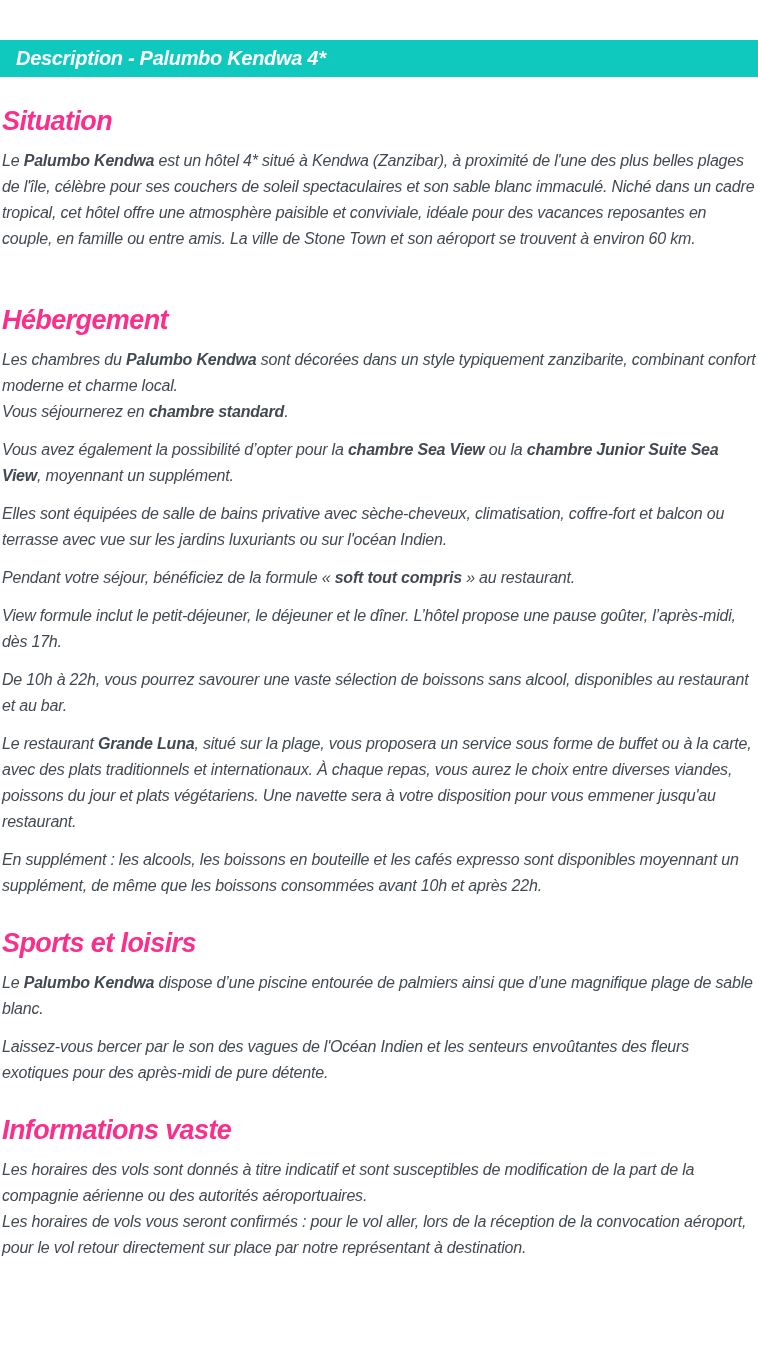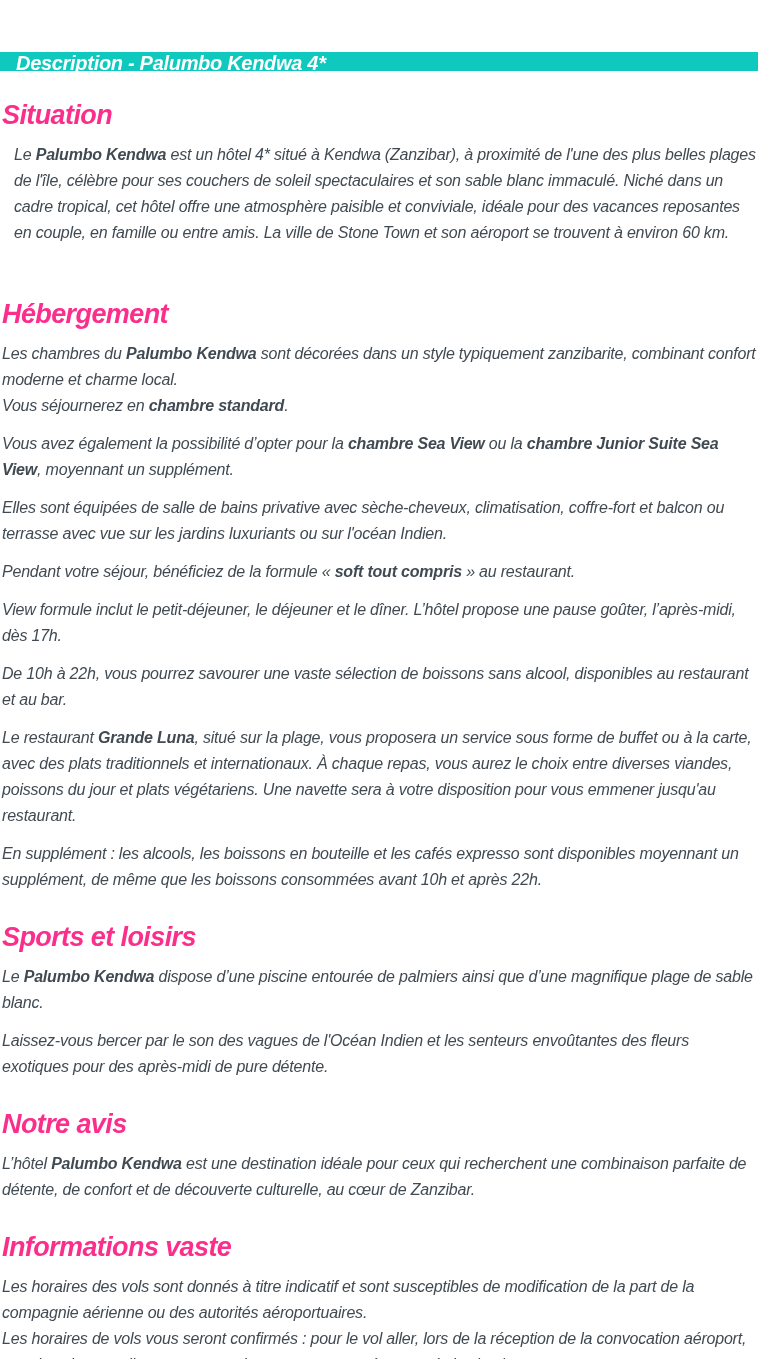--- a/index.html
+++ b/index.html
@@ -13,26 +13,26 @@
   body{
     width:758px;
     min-height:1359px;
     background:#ffffff;
     font-family:"Liberation Sans", sans-serif;
     font-style:italic;
     color:var(--body);
     -webkit-font-smoothing:antialiased;
   }
   .banner{
-    margin-top:52px;
-    height:19px;
+    margin-top:40px;
+    height:37px;
     width:100%;
     background:var(--accent);
     display:flex;
-    align-items:flex-start;
+    align-items:center;
     padding-left:16px;
   }
   .banner-title{
     color:var(--banner-text);
     font-weight:700;
     font-size:20px;
     letter-spacing:-0.3px;
     white-space:nowrap;
   }
   .content{
@@ -48,21 +48,20 @@
     margin:30px 0 13px 0;
   }
   .paragraphs p{
     font-size:16px;
     line-height:26px;
     letter-spacing:-0.2px;
     margin:0 0 12px 0;
   }
   .paragraphs p.gap-after{
     margin-bottom:54px;
-    margin-left:12px;
   }
   .paragraphs b{
     font-weight:700;
   }
 </style>
 </head>
 <body>
 
 <div class="page">
 
@@ -99,26 +98,20 @@
     </section>
 
     <section>
       <h2 class="section-heading">Sports et loisirs</h2>
       <div class="paragraphs">
           <p>Le <b>Palumbo Kendwa</b> dispose d’une piscine entourée de palmiers ainsi que d’une magnifique plage de sable blanc.</p>
           <p>Laissez-vous bercer par le son des vagues de l'Océan Indien et les senteurs envoûtantes des fleurs exotiques pour des après-midi de pure détente.</p>
         </div>
     </section>
 
-    <section>
-      <h2 class="section-heading">Notre avis</h2>
-      <div class="paragraphs">
-          <p>L’hôtel <b>Palumbo Kendwa</b> est une destination idéale pour ceux qui recherchent une combinaison parfaite de détente, de confort et de découverte culturelle, au cœur de Zanzibar.</p>
-        </div>
-    </section>
 
     <section>
       <h2 class="section-heading">Informations vaste</h2>
       <div class="paragraphs">
           <p>Les horaires des vols sont donnés à titre indicatif et sont susceptibles de modification de la part de la compagnie aérienne ou des autorités aéroportuaires.<br>Les horaires de vols vous seront confirmés : pour le vol aller, lors de la réception de la convocation aéroport, pour le vol retour directement sur place par notre représentant à destination.</p>
         </div>
     </section>
 
   </main>
 </div>

